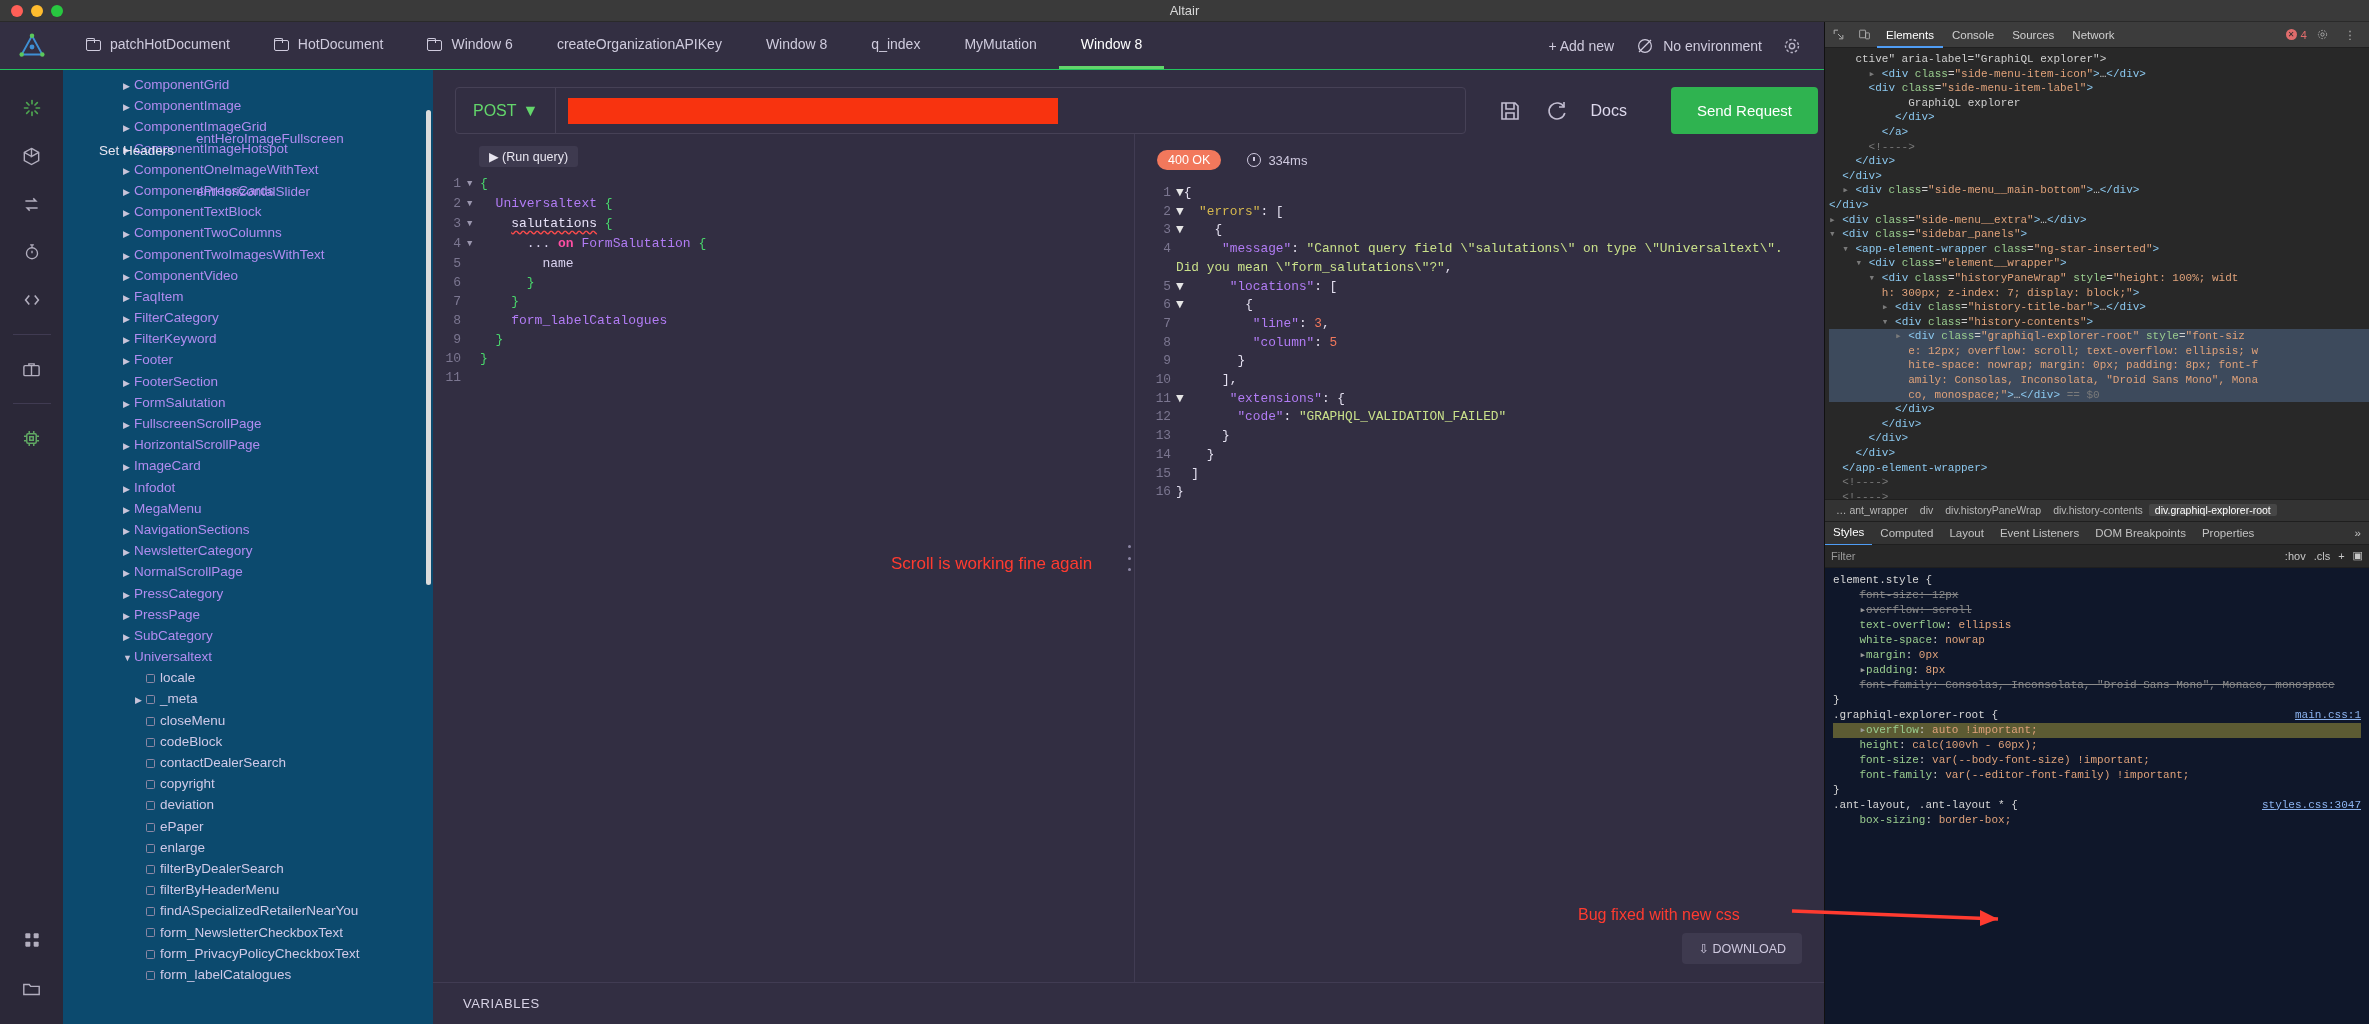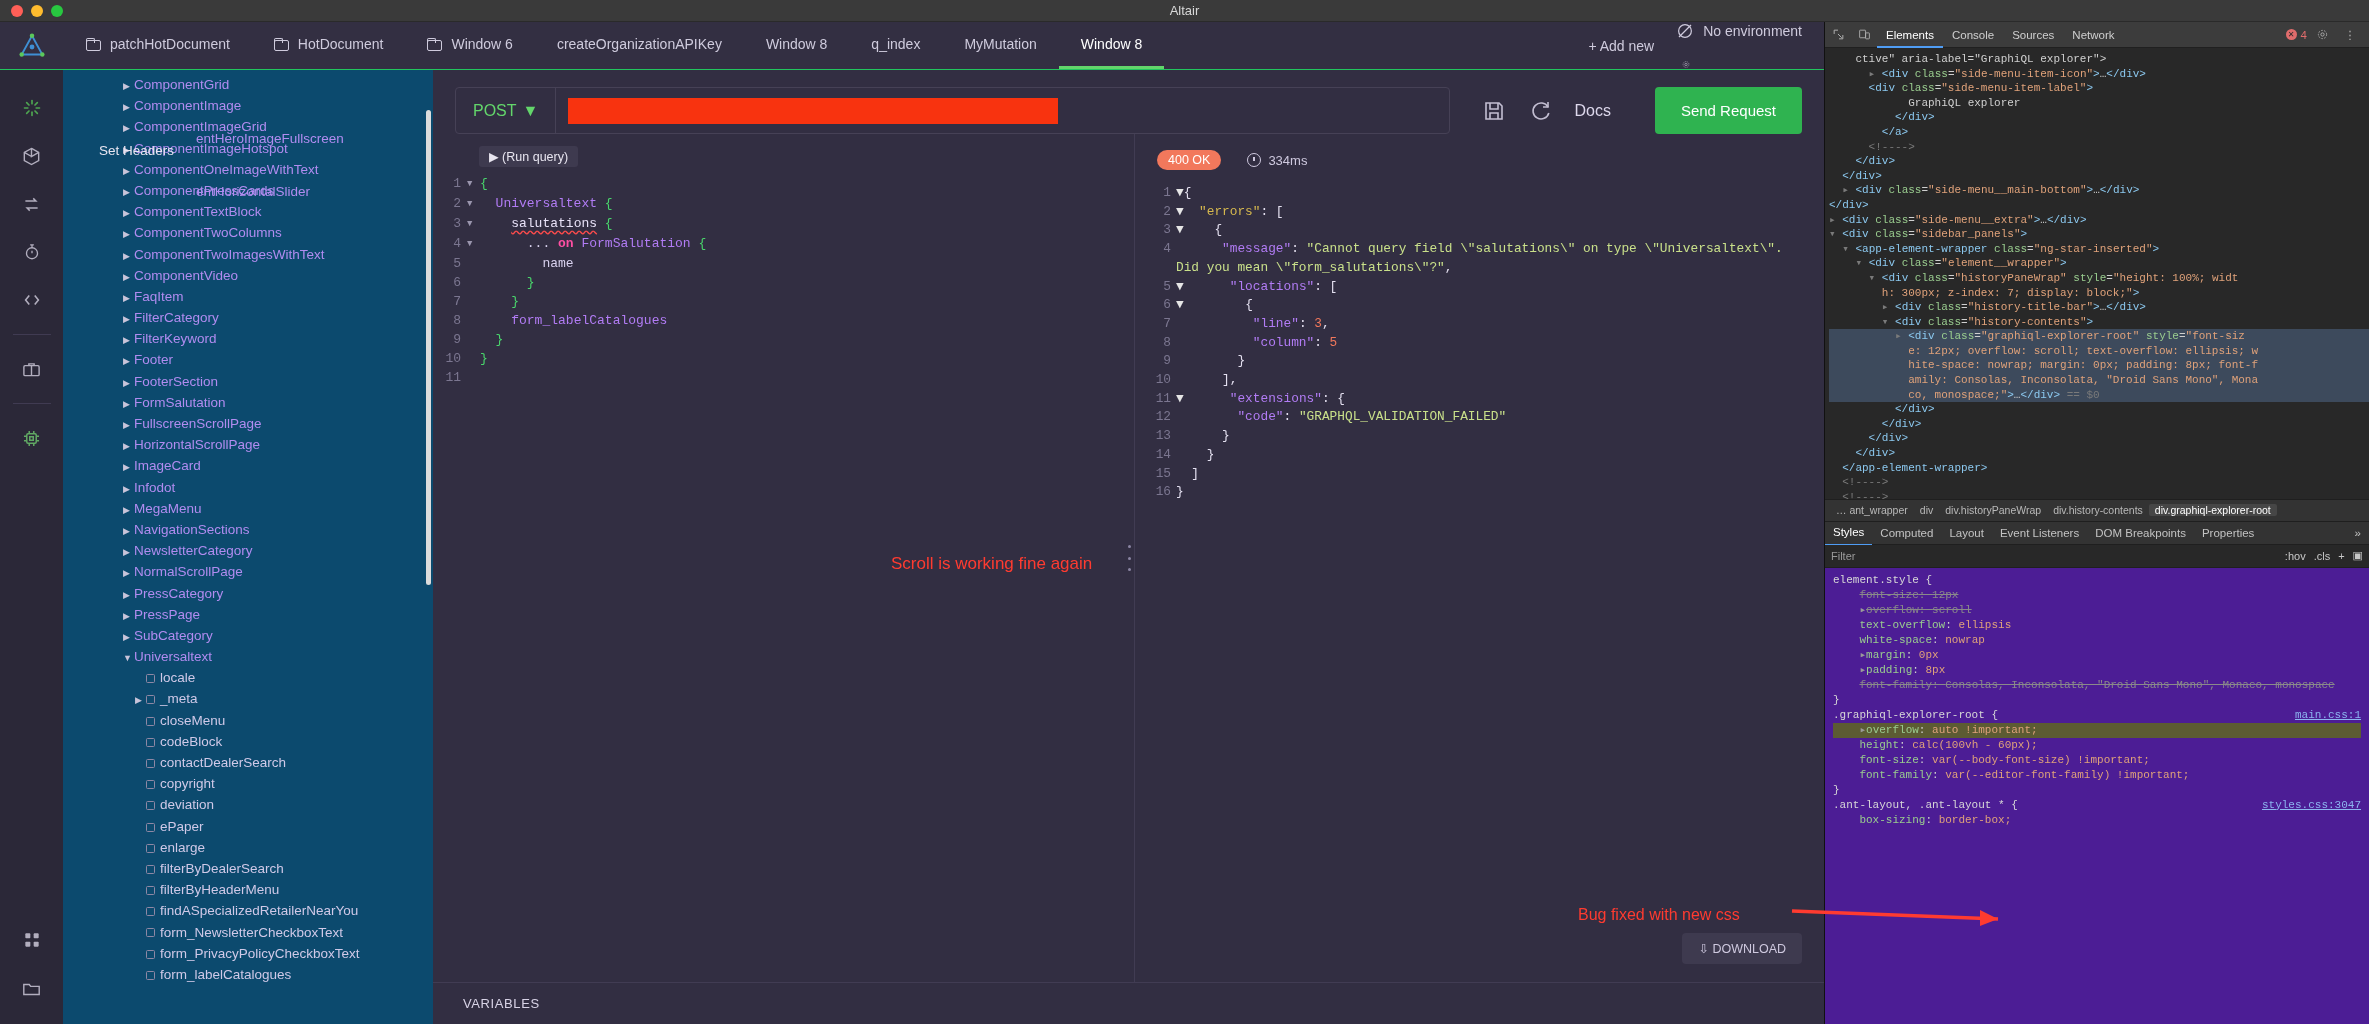--- a/index.html
+++ b/index.html
@@ -43,21 +43,21 @@
   .tab.active { color:#fff; border-bottom-color:#63d66b; }
   .tab .folder { width:15px; height:13px; position:relative; flex:0 0 15px; }
   .tab .folder:before{
     content:""; position:absolute; inset:2px 0 0 0; border:1.4px solid #cfcbdd; border-radius:2px;
   }
   .tab .folder:after{
     content:""; position:absolute; left:0; top:0; width:7px; height:4px;
     border:1.4px solid #cfcbdd; border-bottom:none; border-radius:2px 2px 0 0;
   }
   .tab-add { display:flex; align-items:center; padding:0 22px; font-size:14px; color:#cfcbdd; cursor:pointer; white-space:nowrap;}
-  .tabbar-right { margin-left:auto; display:flex; align-items:flex-start; gap:20px; padding-right:22px;flex-direction:column; }
+  .tabbar-right { margin-left:auto; display:flex; align-items:center; gap:20px; padding-right:22px; }
   .env-btn { display:flex; align-items:center; gap:9px; font-size:14px; color:#cfcbdd; cursor:pointer; white-space:nowrap;}
   .gear { width:20px; height:20px; cursor:pointer; opacity:.85; }
 
   
   .altair-body { flex:1; display:flex; min-height:0; }
 
   
   .rail {
     width:63px; background:#2b2838; display:flex; flex-direction:column;
     align-items:center; padding-top:14px; flex:0 0 63px; position:relative; z-index:3;
@@ -85,21 +85,21 @@
   }
   
   .ovl { position:absolute; white-space:nowrap; pointer-events:none; }
   .ovl.setheaders { left:36px; top:73px; color:#e9e6f2; font-size:13.5px; }
   .ovl.ent1 { left:133px; top:61px; color:#b18cf0; font-size:13.5px; }
   .ovl.ent2 { left:133px; top:114px; color:#b18cf0; font-size:13.5px; }
 
   
   .main-area { flex:1; min-width:0; display:flex; flex-direction:column; background:#322e42; position:relative; }
   .url-row {
-    display:flex; align-items:center; gap:8px; padding:17px 22px 0 22px; flex:0 0 auto;
+    display:flex; align-items:center; gap:8px; padding:17px 6px 0 22px; flex:0 0 auto;
   }
   .url-box { display:flex; align-items:center; border:1px solid #464156; border-radius:4px; height:47px; flex:1; min-width:0;}
   .method {
     display:flex; align-items:center; gap:6px; color:#63d66b; font-size:16px;
     padding:0 17px; height:100%; border-right:1px solid #464156; cursor:pointer; white-space:nowrap;
   }
   .url-redacted { height:26px; background:#f8330f; margin-left:12px; width:490px; flex:0 0 490px; }
   .url-actions { display:flex; align-items:center; gap:22px; padding-left:24px; }
   .icon-btn { width:24px; height:24px; opacity:.85; cursor:pointer; }
   .docs-btn { color:#ddd8ec; font-size:16px; cursor:pointer; }
@@ -207,21 +207,21 @@
   .st-more { margin-left:auto; padding-right:8px; cursor:pointer; }
 
   .dt-filter {
     height:23px; background:#282828; display:flex; align-items:center; gap:8px;
     border-bottom:1px solid #1f1f1f; font-size:11px; color:#9a9a9a; padding:0 6px; flex:0 0 23px;
   }
   .dt-filter .grow { flex:1; }
   .dt-filter .hov { color:#c8c8c8; cursor:pointer;}
 
   .dt-css {
-    flex:1; overflow:hidden; background:#4c1d95; font-family:"Liberation Mono", monospace;
+    flex:1; overflow:hidden; background:#0f172a; font-family:"Liberation Mono", monospace;
     font-size:11px; line-height:15px; padding:5px 8px; white-space:pre; color:#d0d0d0; min-height:0;
     position:relative;
   }
   .c-sel  { color:#d7d7d7; }
   .c-prop { color:#9acd8f; }
   .c-val  { color:#e0a27a; }
   .c-strike { text-decoration:line-through; color:#8a8a8a;}
   .c-link { color:#8cb4f0; float:right; text-decoration:underline; }
   .c-hl { background:#5c5b33; }
   .c-tri { color:#9a9a9a; }

